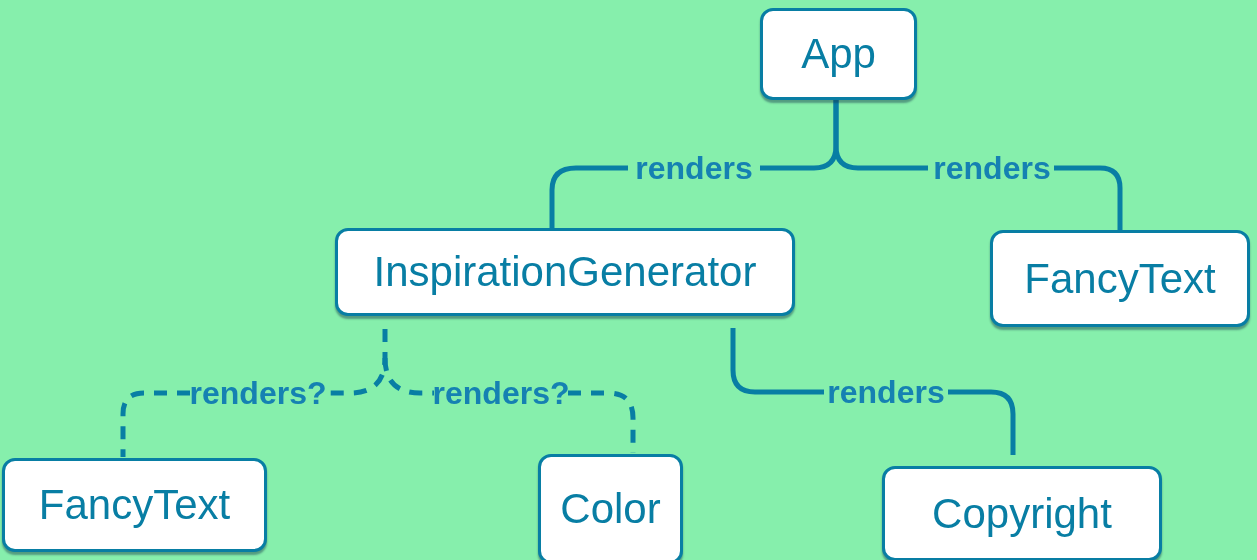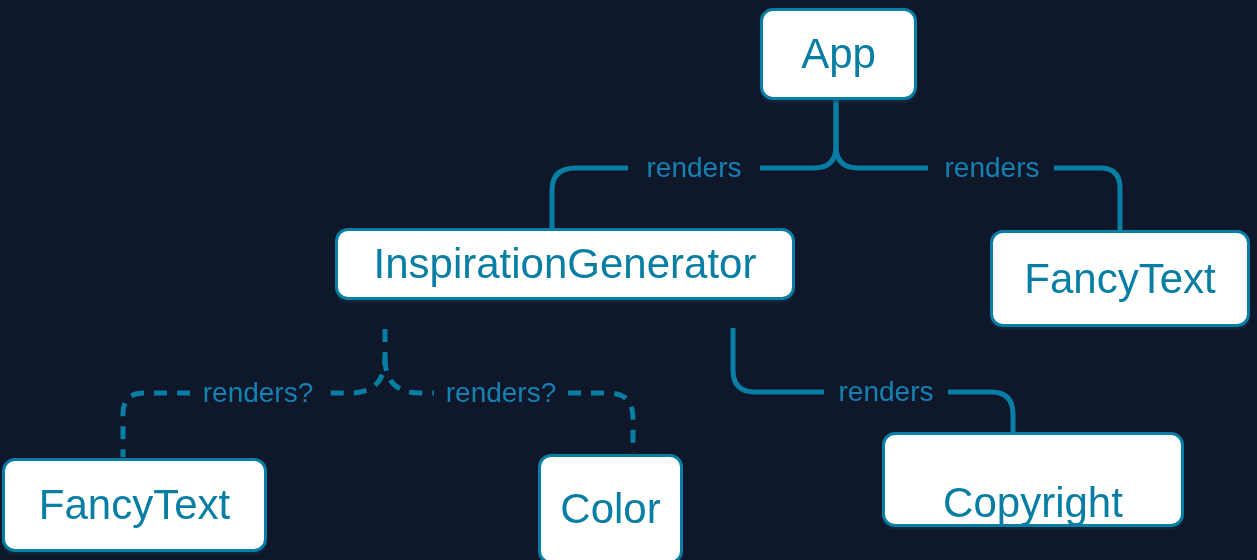--- a/index.html
+++ b/index.html
@@ -3,21 +3,21 @@
 <meta charset="utf-8">
 <style>
   * { margin: 0; padding: 0; box-sizing: border-box; }
   html, body { width: 1257px; height: 560px; overflow: hidden; }
   body { font-family: "Liberation Sans", sans-serif; }
 
   .canvas {
     position: relative;
     width: 1257px;
     height: 560px;
-    background: #0f172a;
+    background: #86efac;
   }
 
   svg.edges {
     position: absolute;
     left: 0; top: 0;
     width: 1257px; height: 560px;
   }
   svg.edges path {
     fill: none;
     stroke: #087ea4;
@@ -39,33 +39,33 @@
     color: #087ea4;
     font-size: 42px;
     line-height: 1;
     white-space: nowrap;
   }
 
   .edge-label {
     position: absolute;
     transform: translate(-50%, -50%);
     color: #1581b2;
-    font-size: 28px;
-    font-weight: normal;
+    font-size: 32px;
+    font-weight: bold;
     line-height: 1;
     white-space: nowrap;
   }
 
   
   .node-app            { left: 760px;  top: 8px;   width: 157px; height: 92px; }
-  .node-insp           { left: 335px;  top: 228px; width: 460px; height: 72px; }
+  .node-insp           { left: 335px;  top: 228px; width: 460px; height: 88px; }
   .node-fancy-top      { left: 990px;  top: 230px; width: 260px; height: 97px; }
   .node-fancy-bottom   { left: 2px;    top: 458px; width: 265px; height: 94px; }
   .node-color          { left: 538px;  top: 454px; width: 145px; height: 110px; }
-  .node-copyright      { left: 882px;  top: 432px; width: 302px; height: 95px; align-items: flex-end; }
+  .node-copyright      { left: 882px;  top: 466px; width: 280px; height: 95px; }
 
   
   .label-app-insp      { left: 694px;  top: 168px; }
   .label-app-fancy     { left: 992px;  top: 168px; }
   .label-insp-copy     { left: 886px;  top: 392px; }
   .label-insp-fancy    { left: 258px;  top: 393px; }
   .label-insp-color    { left: 501px;  top: 393px; }
 </style>
 </head>
 <body>

